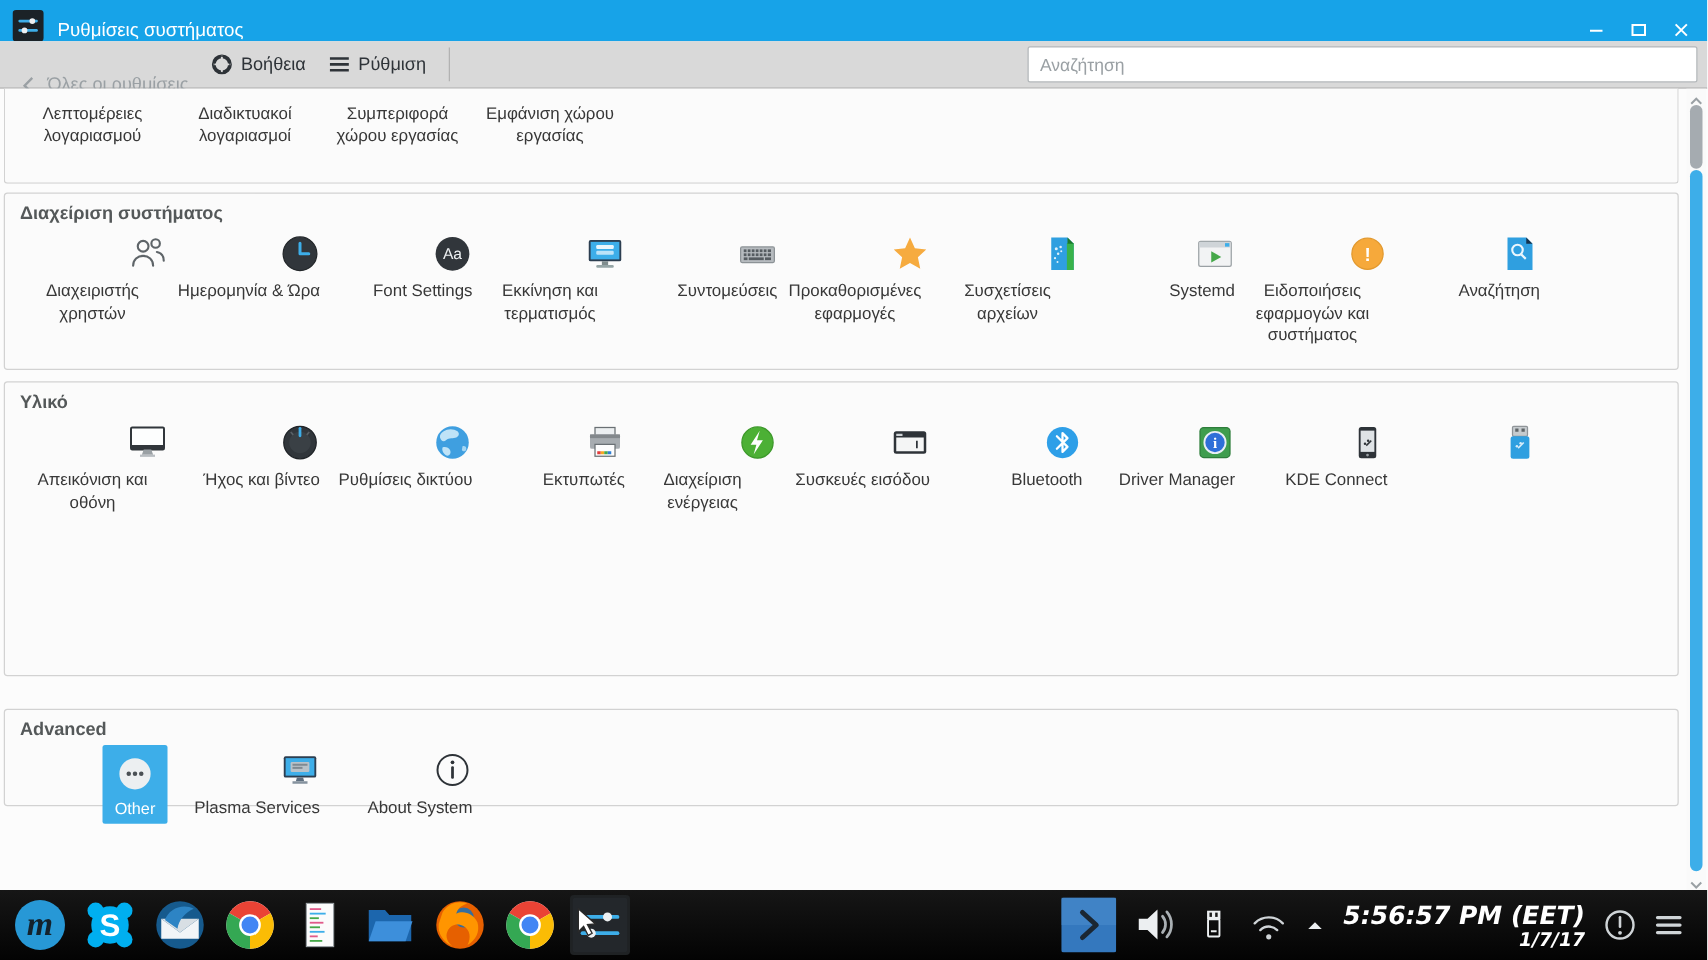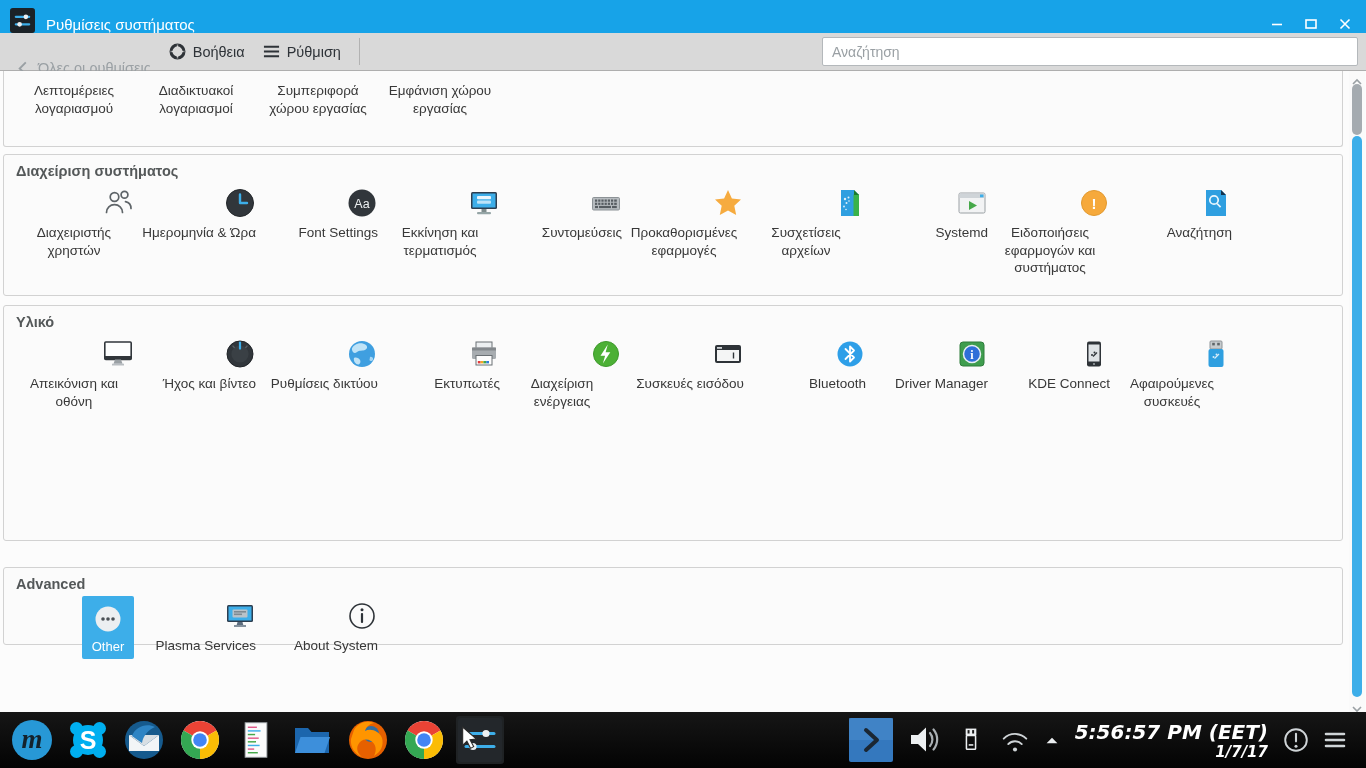--- a/index.html
+++ b/index.html
@@ -408,21 +408,20 @@
               <svg viewBox="0 0 32 32">
                 <rect x="10" y="3" width="12" height="8" rx="1" fill="#c6cbce" stroke="#8f9498"></rect>
                 <rect x="12.2" y="4.8" width="2.6" height="2.6" fill="#5f6568"></rect>
                 <rect x="17.2" y="4.8" width="2.6" height="2.6" fill="#5f6568"></rect>
                 <rect x="8.5" y="11" width="15" height="18" rx="2" fill="#2f9fe0"></rect>
                 <circle cx="13.5" cy="19" r="1" fill="#d7ecf9"></circle>
                 <circle cx="16.5" cy="16.5" r="1" fill="#d7ecf9"></circle>
                 <path d="M14.5 20.5l4.5-4.5" stroke="#d7ecf9" stroke-width="1.3"></path>
               </svg>
             </span>
-            <div class="lbl">Αφαιρούμενες συσκευές</div>
           </div>
         </div>
     </div>
     <div class="box" id="box-adv">
       <h3>Advanced</h3>
       <div class="grid">
           <div class="cell selected">
             <div class="tile">
               <span class="icon">
                 <svg viewBox="0 0 32 32">

